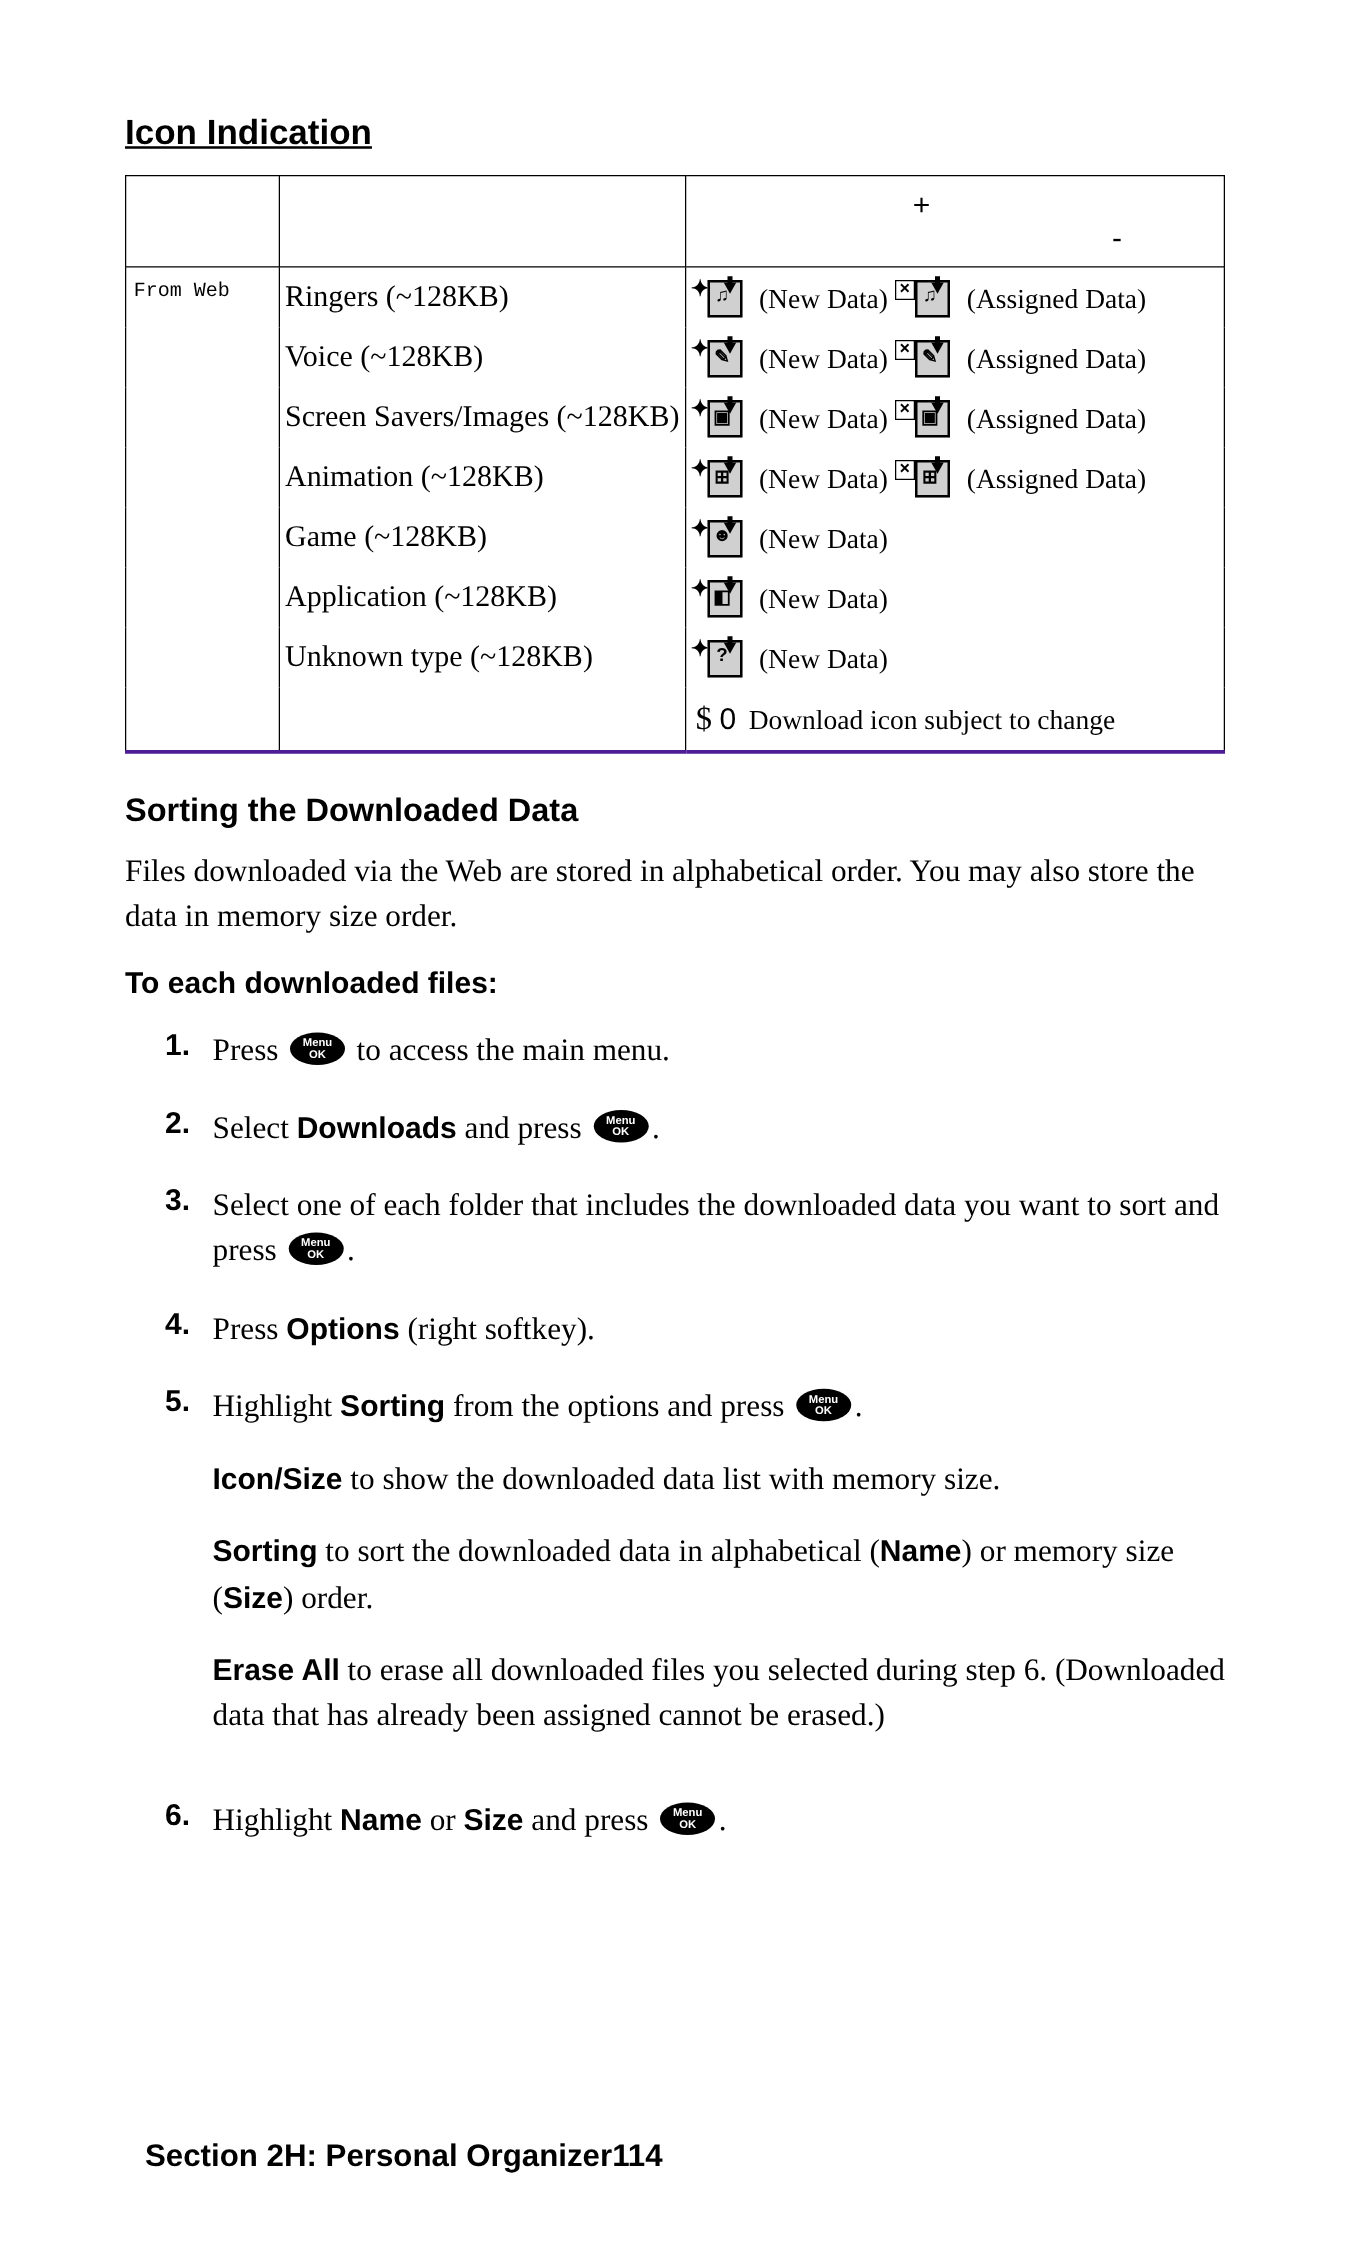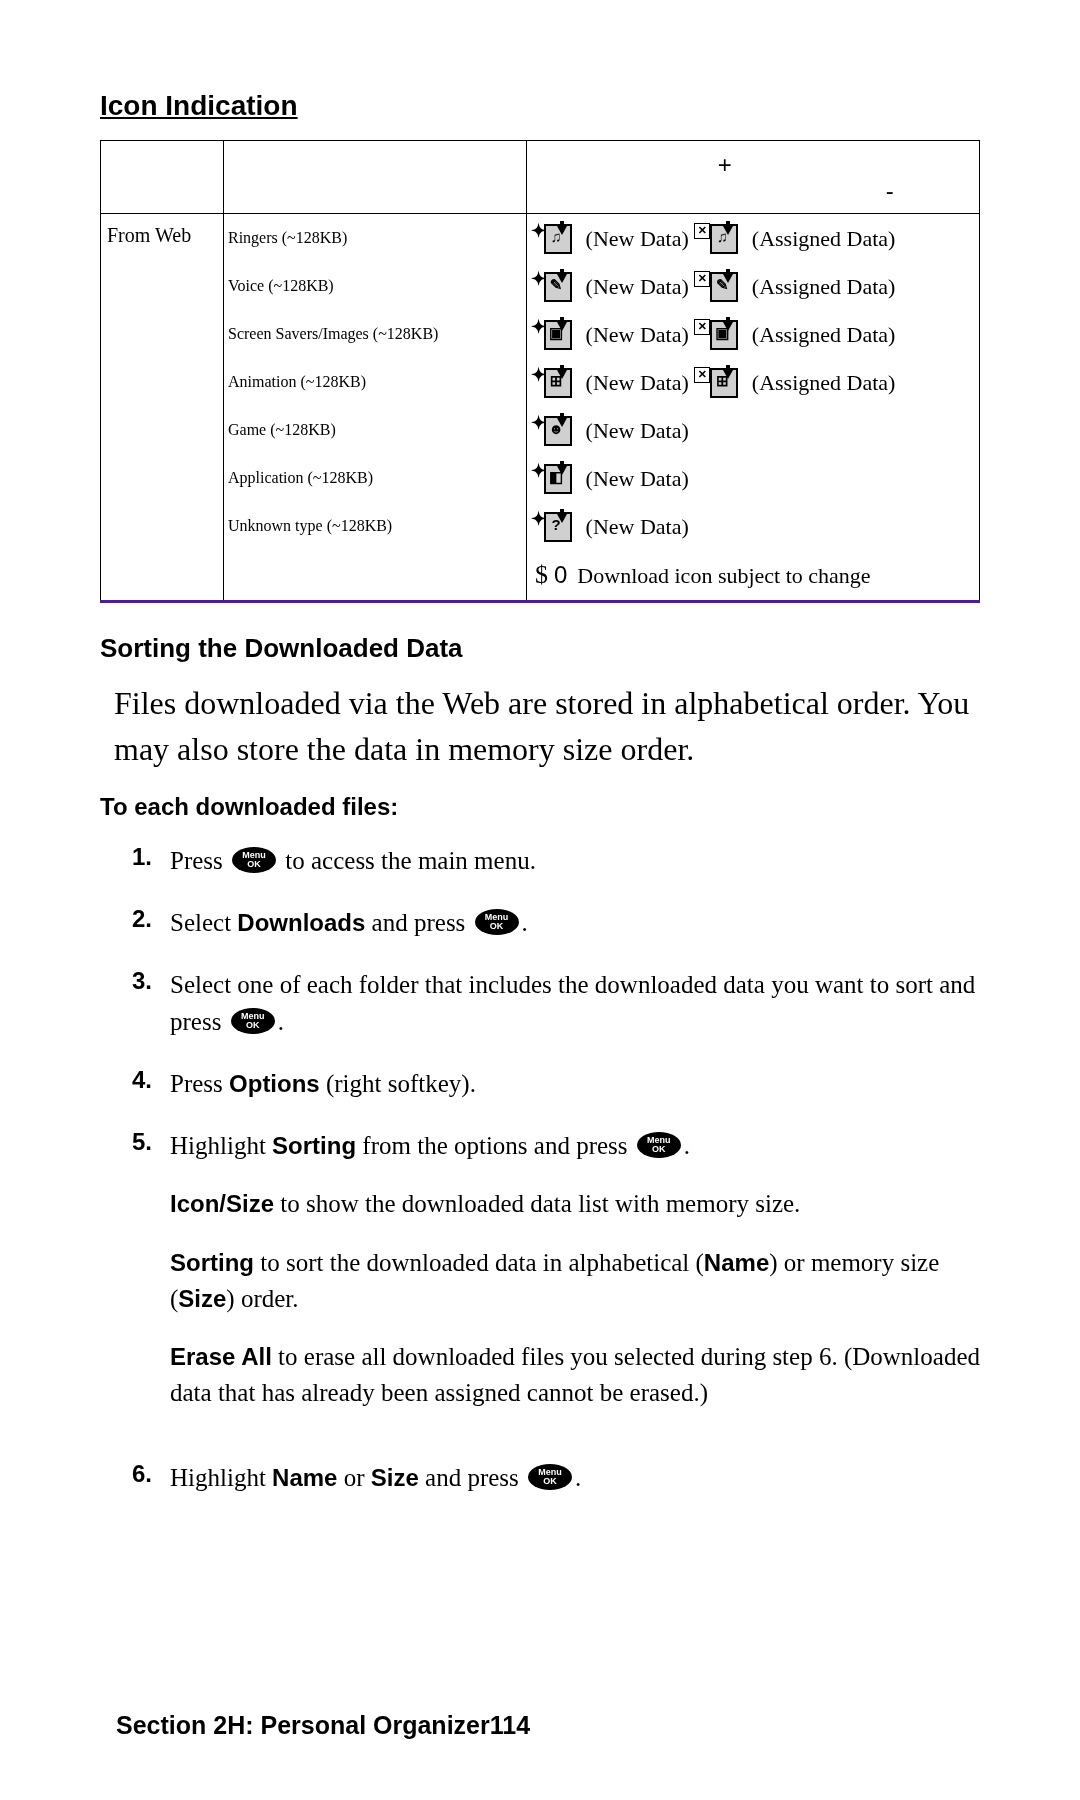--- a/index.html
+++ b/index.html
@@ -7,21 +7,21 @@
     width:1080px;
     min-height:1800px;
     padding:90px 100px 0 100px;
     box-sizing:border-box;
     font-family:Georgia,'Times New Roman',serif;
     color:#000;
     position:relative;
   }
   h1.sec{font:bold 28px Arial,Helvetica,sans-serif;margin:0 0 18px 0;text-decoration:underline;}
   h2.sub{font:bold 26px Arial,Helvetica,sans-serif;margin:30px 0 16px 0;}
-  p.body{font-size:32px;line-height:1.45;margin:0 0 20px 14px;}
+  p.body{font-size:25px;line-height:1.45;margin:0 0 20px 0;}
   .instr-head{font:bold 24px Arial,Helvetica,sans-serif;margin:10px 0 22px 0;}
   ol.steps{list-style:none;padding:0;margin:0 0 0 32px;}
   ol.steps>li{display:flex;margin:0 0 26px 0;font-size:25px;line-height:1.45;}
   ol.steps>li>.num{flex:0 0 38px;font:bold 24px Arial,Helvetica,sans-serif;}
   ol.steps>li>.txt{flex:1;}
   .b{font:bold 24px Arial,Helvetica,sans-serif;}
   .menu-key{
     display:inline-block;width:44px;height:26px;background:#000;
     border-radius:50%/50%;vertical-align:-4px;margin:0 3px;position:relative;
   }
@@ -32,22 +32,22 @@
   }
   .sub-opts{margin:22px 0 0 0;}
   .sub-opts p{margin:0 0 22px 0;font-size:25px;line-height:1.45;}
 
   
   table.icon-tbl{border-collapse:collapse;width:100%;margin-top:6px;margin-bottom:8px;font-size:22px;}
   table.icon-tbl th,table.icon-tbl td{padding:6px 6px;vertical-align:middle;}
   table.icon-tbl thead th{border:1px solid #000;height:60px;font-weight:normal;}
   table.icon-tbl tbody td{border-left:1px solid #000;border-right:1px solid #000;}
   table.icon-tbl tbody tr:last-child td{border-bottom:3px solid #4c1d95;}
-  table.icon-tbl .src{font-size:20px;vertical-align:top;padding-top:10px;white-space:nowrap;}
-  table.icon-tbl .type{font-size:16px;padding:10px 4px;white-space:nowrap;}
+  table.icon-tbl .src{font-size:16px;vertical-align:top;padding-top:10px;white-space:nowrap;font-family:Liberation Mono, monospace;}
+  table.icon-tbl .type{font-size:24px;padding:10px 4px;white-space:nowrap;}
   table.icon-tbl .icons{font-size:22px;padding:6px 4px;}
   .plus-minus{position:relative;height:60px;}
   .plus-minus .pl{position:absolute;left:42%;top:4px;font:normal 24px Arial;}
   .plus-minus .mi{position:absolute;right:18%;top:30px;font:normal 24px Arial;}
 
   
   .ico{
     display:inline-block;position:relative;width:34px;height:34px;
     vertical-align:-10px;margin:0 2px;
   }

